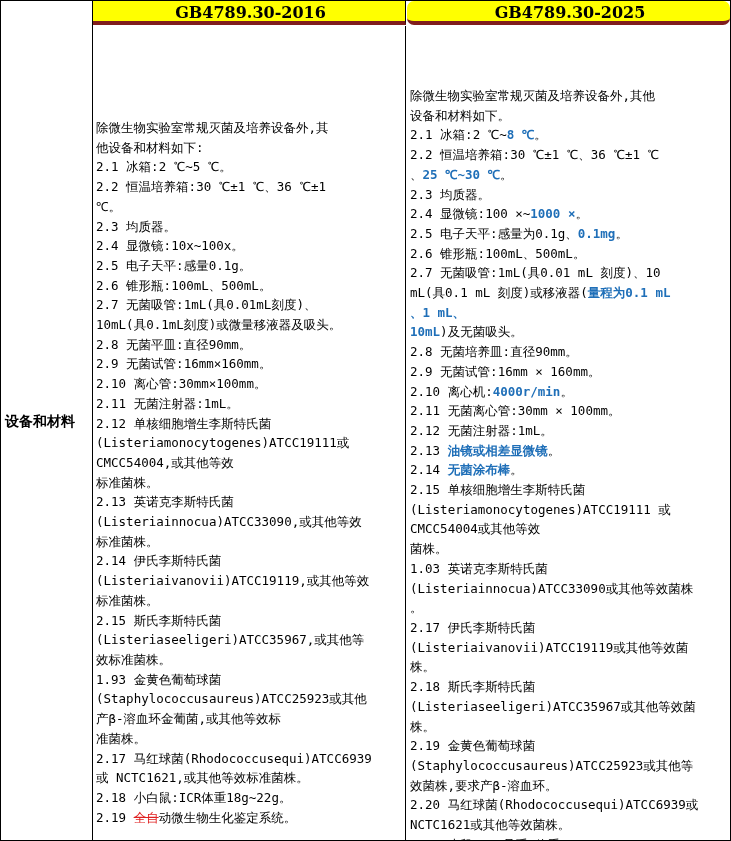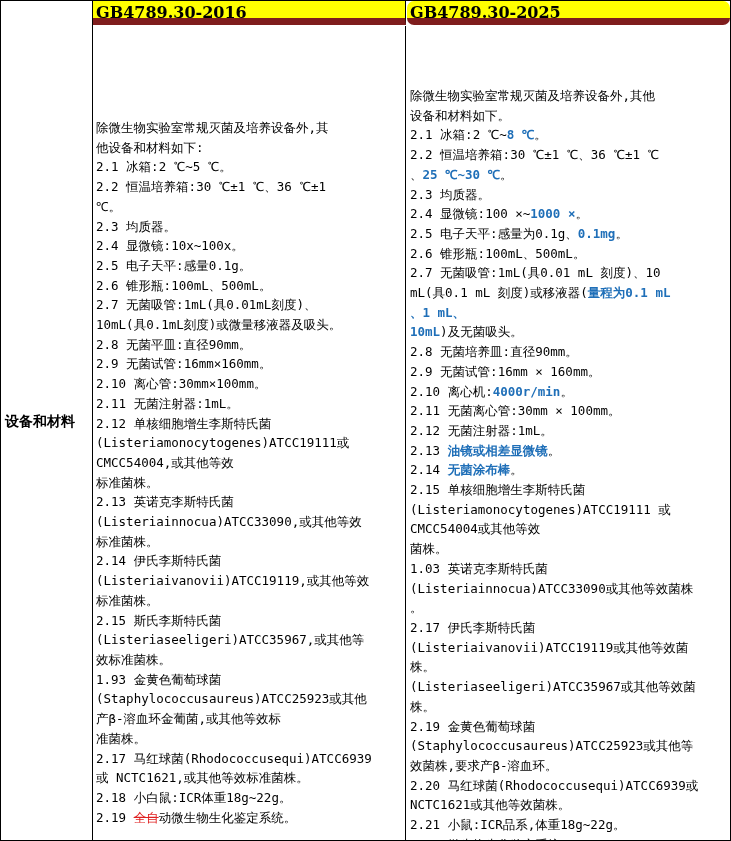--- a/index.html
+++ b/index.html
@@ -14,24 +14,24 @@
       position: absolute; left: 0; top: 0; width: 91px; height: 839px;
       border-right: 1px solid #000;
     }
     .label-text {
       position: absolute; left: 4px; top: 412px;
       font-family: "DejaVu Sans", sans-serif; font-weight: bold;
       font-size: 14px; letter-spacing: 0px;
     }
     .hdr {
       position: absolute; top: 0; height: 24px; background: #ffff00;
-      border-bottom: 7px solid #7f1d1d;
+      border-bottom: 4px solid #7f1d1d;
       font-family: "DejaVu Serif", "Liberation Serif", serif;
       font-weight: bold; font-size: 16px; line-height: 24px;
-      padding-left: 3px; box-sizing: border-box;
+      padding-left: 3px; box-sizing: border-box; text-align: center;
     }
     .hdr-left { left: 92px; width: 313px; border-right: 1px solid #000; }
     .hdr-right { left: 406px; width: 323px; border-radius: 7px; }
     .col {
       position: absolute; top: 25px; height: 814px; box-sizing: border-box;
       font-size: 12.5px; line-height: 19.7px; padding-left: 3px; padding-right: 2px;
       white-space: normal; word-break: break-all;
     }
     .col-left { left: 92px; width: 313px; padding-top: 92px; border-right: 1px solid #000; }
     .col-right { left: 406px; width: 323px; padding-top: 16px; margin-top: 44px; }
@@ -111,20 +111,21 @@
       <span class="line"><span>2.15 单核细胞增生李斯特氏菌</span></span>
       <span class="line"><span>(Listeriamonocytogenes)ATCC19111 或</span></span>
       <span class="line"><span>CMCC54004或其他等效</span></span>
       <span class="line"><span>菌株。</span></span>
       <span class="line"><span>1.03 英诺克李斯特氏菌</span></span>
       <span class="line"><span>(Listeriainnocua)ATCC33090或其他等效菌株</span></span>
       <span class="line"><span>。</span></span>
       <span class="line"><span>2.17 伊氏李斯特氏菌</span></span>
       <span class="line"><span>(Listeriaivanovii)ATCC19119或其他等效菌</span></span>
       <span class="line"><span>株。</span></span>
+      <span class="line"><span>2.18 斯氏李斯特氏菌</span></span>
       <span class="line"><span>(Listeriaseeligeri)ATCC35967或其他等效菌</span></span>
       <span class="line"><span>株。</span></span>
       <span class="line"><span>2.19 金黄色葡萄球菌</span></span>
       <span class="line"><span>(Staphylococcusaureus)ATCC25923或其他等</span></span>
       <span class="line"><span>效菌株,要求产β-溶血环。</span></span>
       <span class="line"><span>2.20 马红球菌(Rhodococcusequi)ATCC6939或</span></span>
       <span class="line"><span>NCTC1621或其他等效菌株。</span></span>
       <span class="line"><span>2.21 小鼠:ICR品系,体重18g~22g。</span></span>
       <span class="line"><span>2.22 微生物生化鉴定系统。</span></span>
       <span class="line"><span>2.23 </span><span class="hl">无菌过滤装置</span><span>。</span></span>

